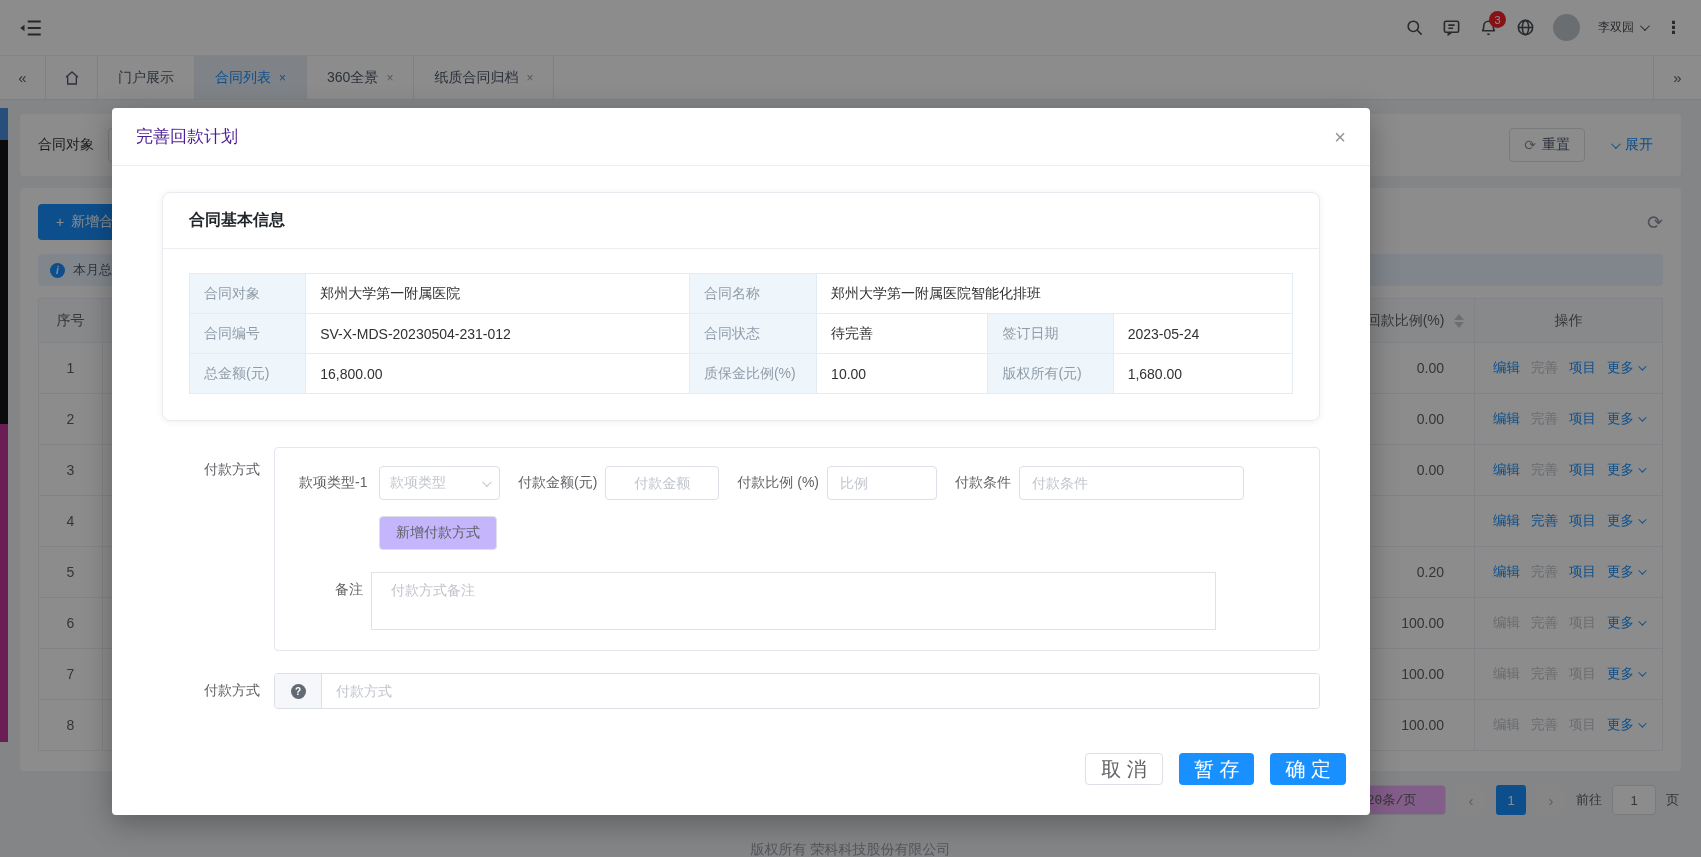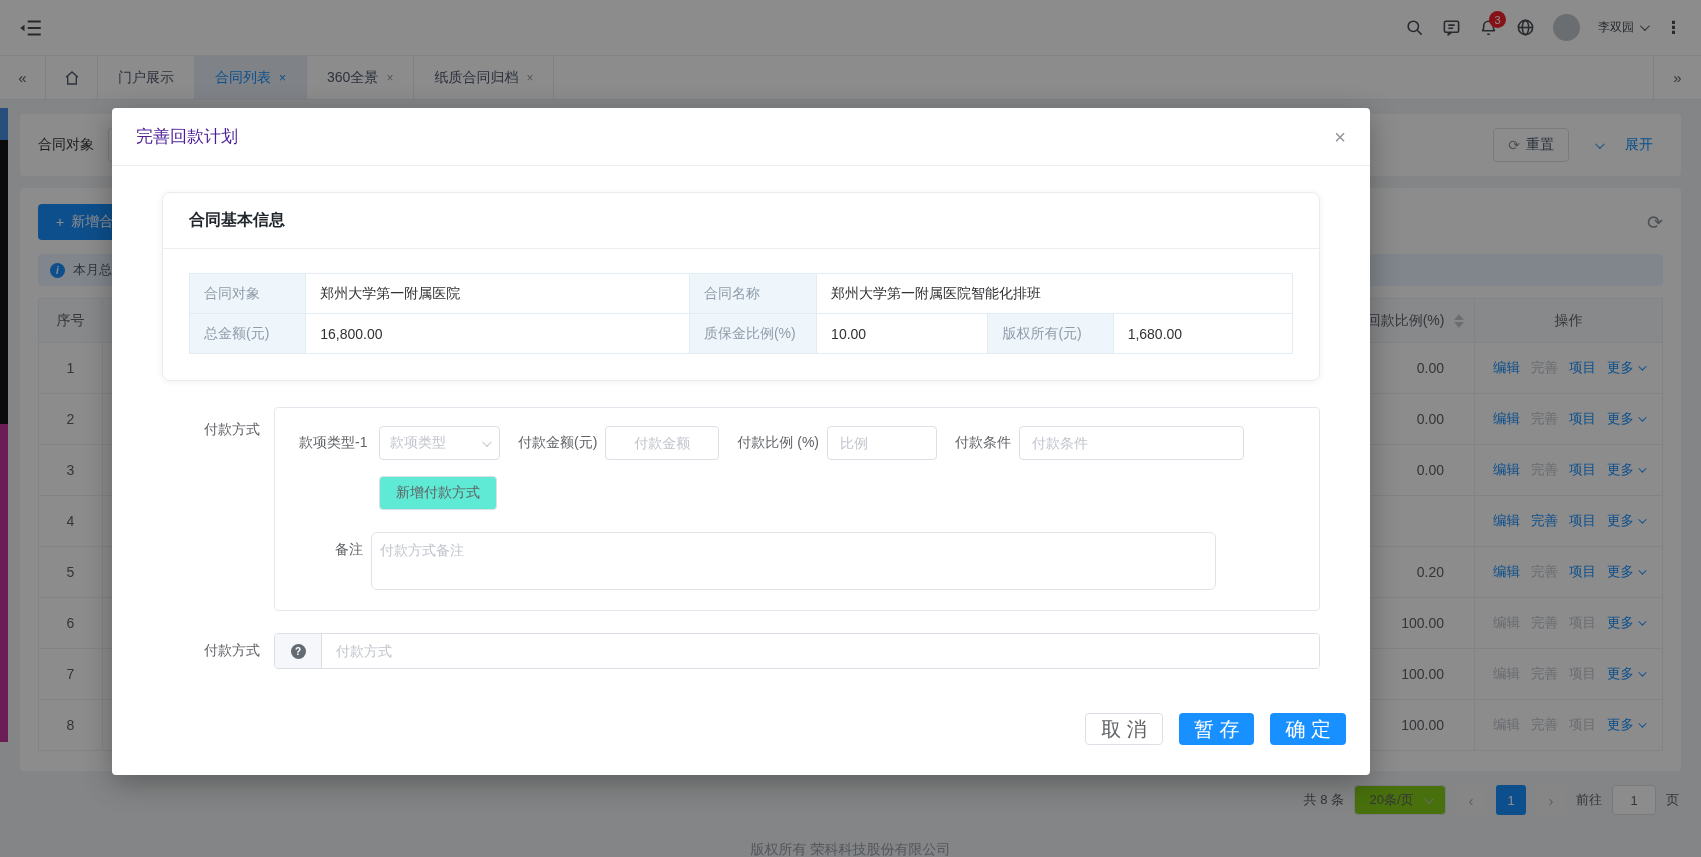--- a/index.html
+++ b/index.html
@@ -32,21 +32,21 @@
 
   
   .content { padding:14px 20px 0; }
   .card { background:#fff; border-radius:4px; }
   .search-card { height:62px; display:flex; align-items:center; padding:0 18px; }
   .s-label { font-size:14px; color:#333; }
   .s-input { margin-left:14px; width:220px; height:34px; border:1px solid #dcdfe6; border-radius:4px; background:#fff; }
   .s-right { margin-left:auto; display:flex; align-items:center; }
   .btn-reset { height:34px; padding:0 14px; border:1px solid #dcdfe6; border-radius:4px; background:#fff; color:#515a6e; font-size:14px; display:flex; align-items:center; gap:6px; cursor:pointer; }
   .btn-reset .ric { color:#8a9099; font-size:14px; }
-  .expand-link { margin:0 10px 0 26px; color:#1890ff; font-size:14px; display:flex; align-items:center; gap:23px; cursor:pointer; }
+  .expand-link { margin:0 10px 0 26px; color:#1890ff; font-size:14px; display:flex; align-items:center; gap:7px; cursor:pointer; }
 
   .main-card { margin-top:12px; padding:16px 18px 20px; }
   .toolbar { display:flex; align-items:center; }
   .btn-add { height:36px; padding:0 18px; background:#1890ff; color:#fff; border:none; border-radius:4px; font-size:14px; display:flex; align-items:center; gap:7px; cursor:pointer; }
   .refresh { margin-left:auto; color:#8d939c; font-size:19px; cursor:pointer; }
   .summary { margin-top:14px; height:32px; background:#ecf5ff; border-radius:4px; display:flex; align-items:center; padding:0 12px; font-size:13px; color:#515a6e; }
   .info-ic { width:15px; height:15px; border-radius:50%; background:#1890ff; color:#fff; font-size:10px; display:flex; align-items:center; justify-content:center; font-style:italic; font-weight:bold; }
   .summary .stext { margin-left:8px; }
   .summary .scount { margin-left:6px; color:#1890ff; font-weight:bold; }
 
@@ -64,21 +64,21 @@
   .caret { width:0; height:0; border-left:5px solid transparent; border-right:5px solid transparent; }
   .caret.up { border-bottom:6px solid #c5c9cf; }
   .caret.dn { border-top:6px solid #c5c9cf; }
   .td-ops { text-align:center; }
   .ops { display:inline-flex; gap:11px; font-size:13.5px; }
   .lnk { color:#1890ff; cursor:pointer; display:inline-flex; align-items:center; gap:4px; }
   .lnk.disabled { color:#c0c4cc; }
   .lnk .chev { width:6px; height:6px; }
 
   .pagination { display:flex; align-items:center; justify-content:flex-end; gap:10px; margin:14px 2px 0; font-size:13px; color:#606266; }
-  .psel { width:92px; height:30px; border:1px solid #dcdfe6; border-radius:4px; background:#84cc16; display:flex; align-items:center; justify-content:center; gap:10px; cursor:pointer; color:#606266; }
+  .psel { width:92px; height:30px; border:1px solid #dcdfe6; border-radius:4px; background:#f0abfc; display:flex; align-items:center; justify-content:center; gap:10px; cursor:pointer; color:#606266;font-family:Liberation Mono, monospace; }
   .psel .chev { color:#c0c4cc; }
   .pbtn { width:30px; height:30px; background:#f4f4f5; border-radius:3px; display:flex; align-items:center; justify-content:center; color:#a8abb2; font-size:15px; cursor:pointer; }
   .pnum { width:30px; height:30px; background:#1890ff; border-radius:3px; display:flex; align-items:center; justify-content:center; color:#fff; font-size:13px; cursor:pointer; }
   .goto-input { width:44px; height:30px; border:1px solid #dcdfe6; border-radius:4px; text-align:center; font-size:13px; color:#606266; }
   .copyright { text-align:center; margin-top:26px; color:#98a0a8; font-size:14px; }
 
   
   .edge { position:absolute; left:0; width:8px; z-index:5; }
   .edge.blue { top:108px; height:32px; background:#4a90e2; }
   .edge.black { top:140px; height:284px; background:#151515; }
@@ -103,24 +103,24 @@
   .pay-row { display:flex; margin-top:26px; }
   .pay-label { width:112px; text-align:right; padding:14px 14px 0 0; font-size:14px; color:#606266; flex:none; }
   .pay-box { flex:1; border:1px solid #e3e7ed; border-radius:4px; padding:18px 24px 20px; }
   .inline-form { display:flex; align-items:center; font-size:14px; color:#606266; flex-wrap:nowrap; }
   .fl { margin-right:8px; white-space:nowrap; }
   .gap { margin-left:18px; }
   .sel { width:121px; height:34px; border:1px solid #dcdfe6; border-radius:4px; display:flex; align-items:center; justify-content:space-between; padding:0 10px; color:#c0c4cc; cursor:pointer; background:#fff; flex:none; }
   .inp { height:34px; border:1px solid #dcdfe6; border-radius:4px; padding:0 12px; font-size:14px; color:#303133; background:#fff; }
   .inp::placeholder, .ta::placeholder, .pm2-inp::placeholder { color:#c0c4cc; }
   .w-amount { width:114px;text-align:center; } .w-ratio { width:110px; } .w-cond { width:225px; }
-  .btn-addpay { margin:16px 0 0 80px; height:34px; padding:0 16px; border:1px solid #dcdfe6; border-radius:4px; background:#5eead4; font-size:14px; color:#606266; cursor:pointer; }
+  .btn-addpay { margin:16px 0 0 80px; height:34px; padding:0 16px; border:1px solid #dcdfe6; border-radius:4px; background:#c4b5fd; font-size:14px; color:#606266; cursor:pointer; }
   .remark-row { margin-top:22px; display:flex; align-items:flex-start; }
   .remark-label { width:72px; text-align:right; padding:9px 8px 0 0; font-size:14px; color:#606266; flex:none; }
-  .ta { width:845px; height:58px; border:1px solid #dfe3e8; border-radius:6px; padding:9px 8px; font-size:14px; resize:none; font-family:inherit; }
+  .ta { width:845px; height:58px; border:1px solid #dfe3e8; border-radius:0; padding:9px 19px; font-size:14px; resize:none; font-family:inherit; }
 
   .pm2-row { display:flex; align-items:center; margin-top:22px; }
   .pm2-label { width:112px; text-align:right; padding-right:14px; font-size:14px; color:#606266; flex:none; }
   .pm2-group { flex:1; height:36px; border:1px solid #dcdfe6; border-radius:4px; display:flex; overflow:hidden; background:#fff; }
   .pm2-addon { width:47px; background:#f5f7fa; border-right:1px solid #dcdfe6; display:flex; align-items:center; justify-content:center; }
   .help-ic { width:15px; height:15px; border-radius:50%; background:#646a73; color:#fff; font-size:10px; font-weight:bold; display:flex; align-items:center; justify-content:center; cursor:pointer; }
   .pm2-inp { flex:1; border:none; outline:none; padding:0 14px; font-size:14px; color:#303133; }
 
   .m-foot { margin:44px -26px 0 0; display:flex; justify-content:flex-end; gap:16px; }
   .btn { height:32px; padding:0 15px; border-radius:4px; font-size:20px; cursor:pointer; border:1px solid transparent; }
@@ -463,20 +463,28 @@
                 <col style="width:179px">
               </colgroup>
             <tbody>
                 <tr>
               <td class="lab">合同对象</td>
               <td class="val">郑州大学第一附属医院</td>
               <td class="lab">合同名称</td>
               <td class="val" colspan="3">郑州大学第一附属医院智能化排班</td>
             </tr>
             <tr>
+              <td class="lab">合同编号</td>
+              <td class="val">SV-X-MDS-20230504-231-012</td>
+              <td class="lab">合同状态</td>
+              <td class="val">待完善</td>
+              <td class="lab">签订日期</td>
+              <td class="val">2023-05-24</td>
+            </tr>
+            <tr>
               <td class="lab">总金额(元)</td>
               <td class="val">16,800.00</td>
               <td class="lab">质保金比例(%)</td>
               <td class="val">10.00</td>
               <td class="lab">版权所有(元)</td>
               <td class="val">1,680.00</td>
             </tr>
           </tbody>
             </table>
         </div>

